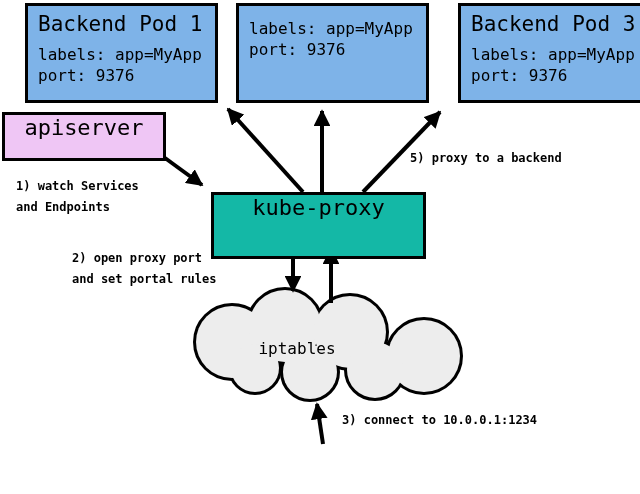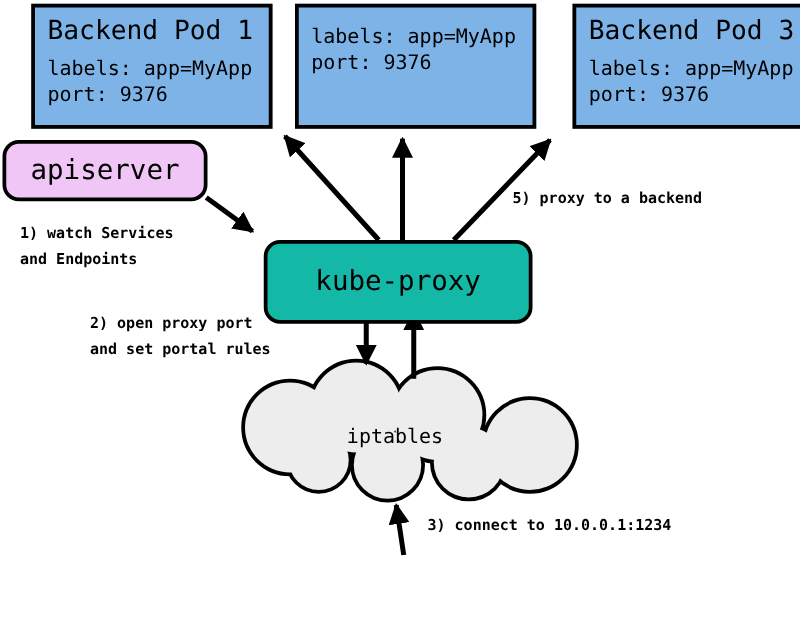--- a/index.html
+++ b/index.html
@@ -43,25 +43,24 @@
   .pod-line {
     font-size: 16px;
     line-height: 21px;
     white-space: nowrap;
   }
   .pod-line.first {
     margin-top: 7px;
   }
   .label-box {
     display: flex;
-    align-items: center;
+    align-items: flex-start;
     justify-content: center;
     font-size: 22px;
     white-space: nowrap;
-    border-radius: 13px;
   }
   .apiserver {
     left: 2px;
     top: 112px;
     width: 164px;
     height: 49px;
     background: #efc6f5;
   }
   .kube-proxy {
     left: 211px;
@@ -87,21 +86,21 @@
     white-space: pre-line;
     z-index: 3;
   }
   .step1 { left: 16px;  top: 176px; }
   .step2 { left: 72px;  top: 248px; }
   .step3 { left: 342px; top: 410px; }
   .step4 { left: 351px; top: 250px; }
   .step5 { left: 410px; top: 148px; }
   .iptables-label {
     position: absolute;
-    left: 256px;
+    left: 237px;
     top: 339px;
     width: 120px;
     text-align: center;
     font-size: 16px;
     color: #000000;
     z-index: 3;
   }
 </style>
 </head>
 <body>

